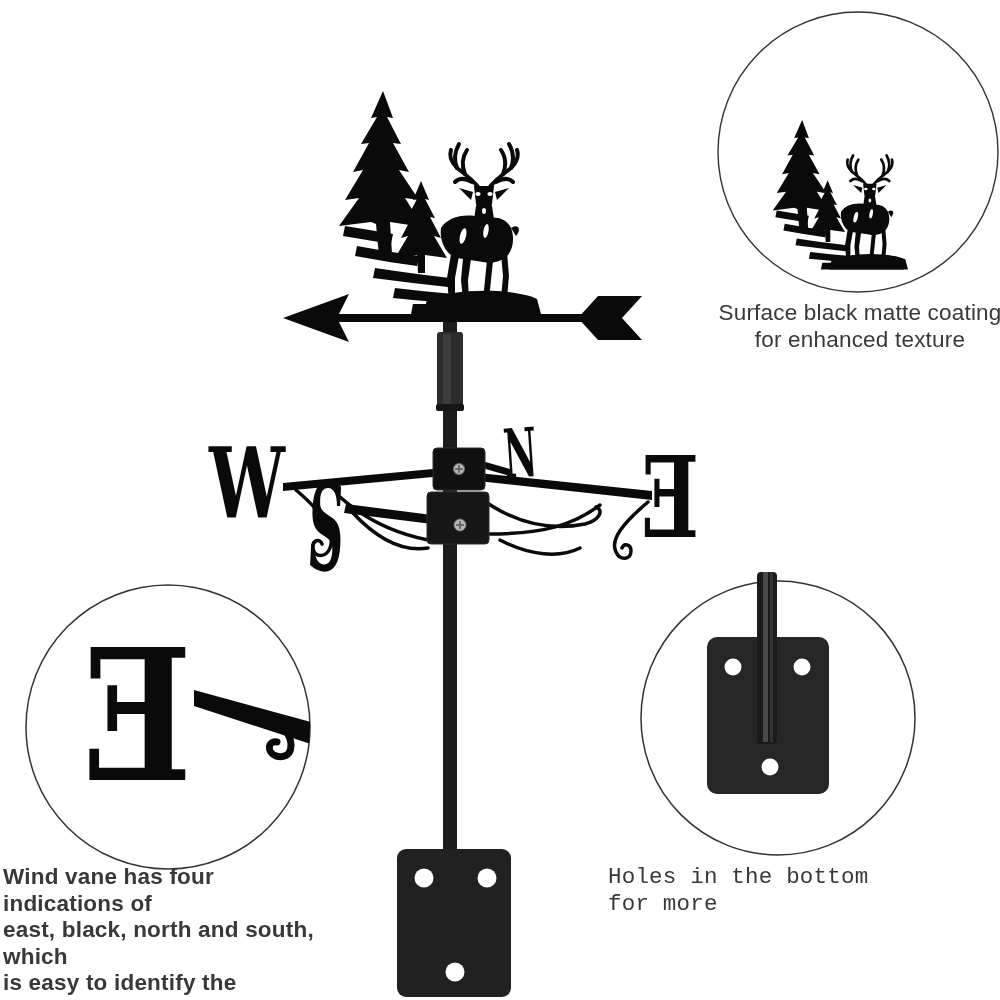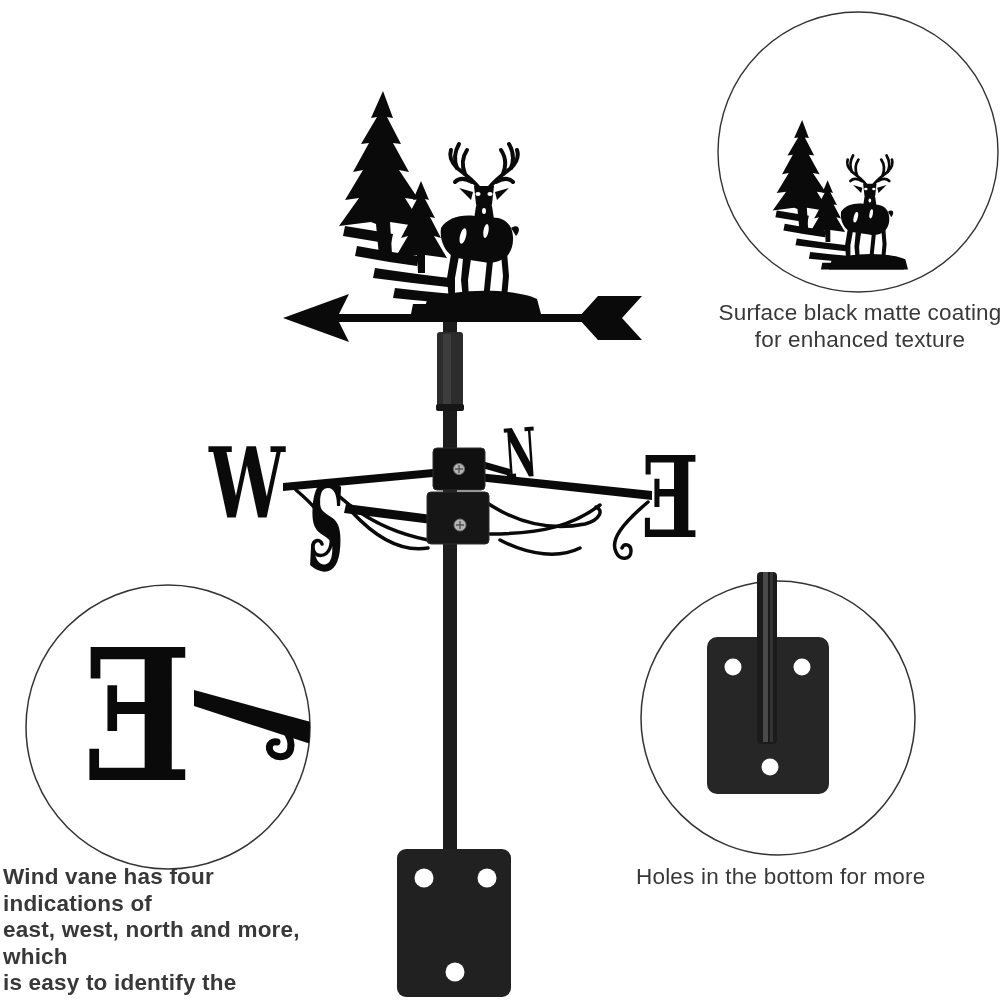--- a/index.html
+++ b/index.html
@@ -169,21 +169,21 @@
     </g>
   </svg>
 
   <div class="caption center" style="left:712px;top:300px;width:296px;">
     <div>Surface black matte coating</div>
     <div>for enhanced texture</div>
   </div>
 
   <div class="caption" style="left:3px;top:864px;width:330px;font-weight:bold;">
     <div>Wind vane has four indications of</div>
-    <div>east, west, north and more, which</div>
+    <div>east, black, north and south, which</div>
     <div>is easy to identify the direction</div>
   </div>
 
-  <div class="caption" style="left:636px;top:864px;width:310px;">
+  <div class="caption" style="left:608px;top:864px;width:310px;font-family:Liberation Mono, monospace;">
     <div>Holes in the bottom for more</div>
   </div>
 
 </div>
 
 </body></html>

